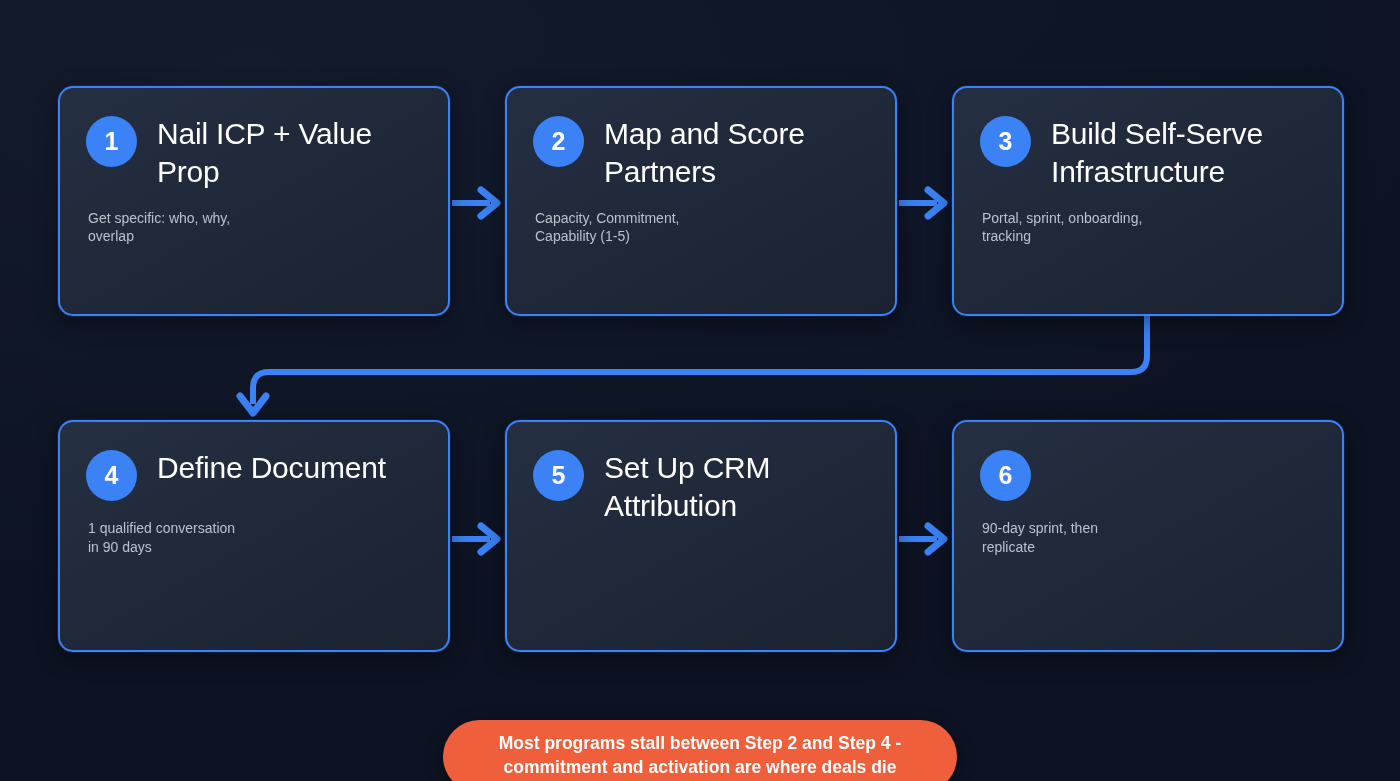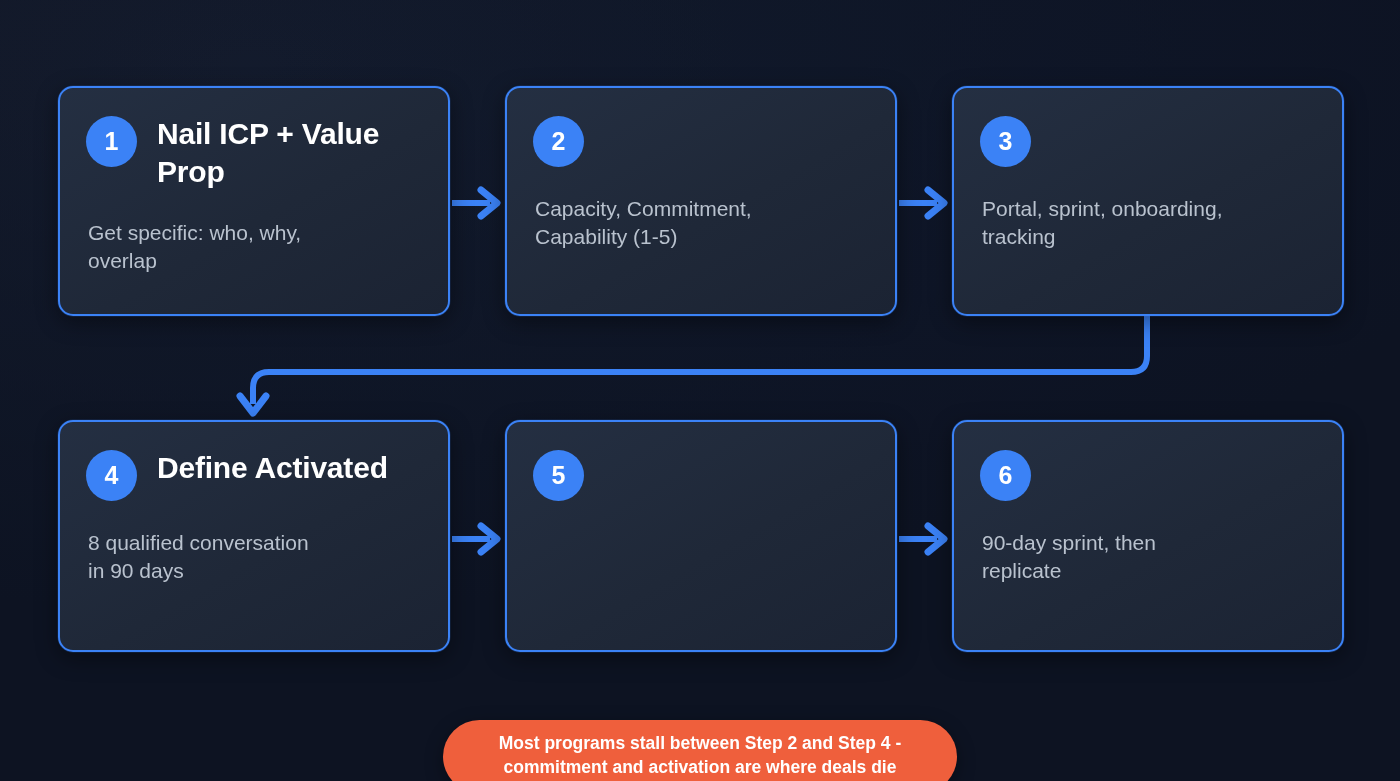--- a/index.html
+++ b/index.html
@@ -70,32 +70,32 @@
     display: flex;
     align-items: center;
     justify-content: center;
     line-height: 1;
     margin-top: 2px;
   }
 
   .card-title {
     color: #ffffff;
     font-size: 30px;
-    font-weight: bold;
+    font-weight: normal;
     line-height: 1.26;
     letter-spacing: -0.2px;
     margin: 0;
     padding-top: 1px;
   }
 
   .card-desc {
     color: #b9c2ce;
-    font-size: 21px;
+    font-size: 14px;
     line-height: 1.34;
-    margin: 28px 0 0 0;
+    margin: 18px 0 0 0;
     padding-left: 2px;
     white-space: pre-line;
   }
 
   
   #callout {
     position: absolute;
     left: 443px;
     top: 720px;
     width: 514px;
@@ -151,46 +151,52 @@
       <h2 class="card-title">Nail ICP +
 Value Prop</h2>
     </div>
     <p class="card-desc">Get specific: who, why,
 overlap</p>
   </div>
 
   <div class="card row1 col2">
     <div class="card-head">
       <div class="badge">2</div>
+      <h2 class="card-title">Map and Score
+Partners</h2>
     </div>
     <p class="card-desc">Capacity, Commitment,
 Capability (1-5)</p>
   </div>
 
   <div class="card row1 col3">
     <div class="card-head">
       <div class="badge">3</div>
+      <h2 class="card-title">Build Self-Serve
+Infrastructure</h2>
     </div>
     <p class="card-desc">Portal, sprint, onboarding,
 tracking</p>
   </div>
 
   <div class="card row2 col1">
     <div class="card-head">
       <div class="badge">4</div>
       <h2 class="card-title">Define
-Activated</h2>
-    </div>
-    <p class="card-desc">8 qualified conversation
+Document</h2>
+    </div>
+    <p class="card-desc">1 qualified conversation
 in 90 days</p>
   </div>
 
   <div class="card row2 col2">
     <div class="card-head">
       <div class="badge">5</div>
+      <h2 class="card-title">Set Up CRM
+Attribution</h2>
     </div>
   </div>
 
   <div class="card row2 col3">
     <div class="card-head">
       <div class="badge">6</div>
     </div>
     <p class="card-desc">90-day sprint, then
 replicate</p>
   </div>

